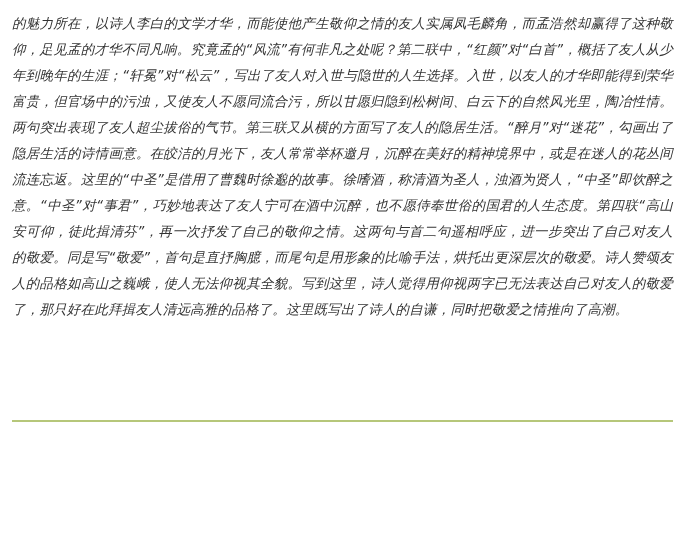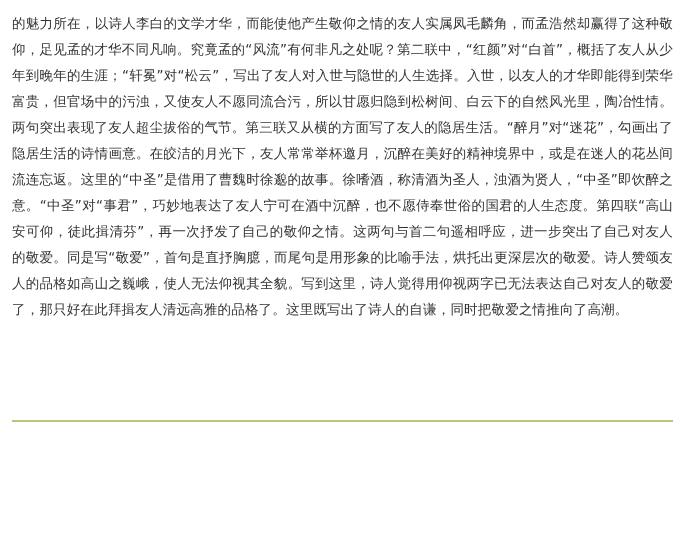--- a/index.html
+++ b/index.html
@@ -12,20 +12,21 @@
     background: #ffffff;
     font-family: "DejaVu Sans", "Liberation Sans", sans-serif;
     overflow: hidden;
   }
   .page {
     position: relative;
     width: 685px;
     height: 452px;
     background: #ffffff;
     box-sizing: border-box;
+    font-style: italic;
   }
   .article-body {
     padding: 10px 12px 0 12px;
     box-sizing: border-box;
   }
   .para {
     margin: 0;
     font-size: 13.5px;
     line-height: 26px;
     color: #333333;

